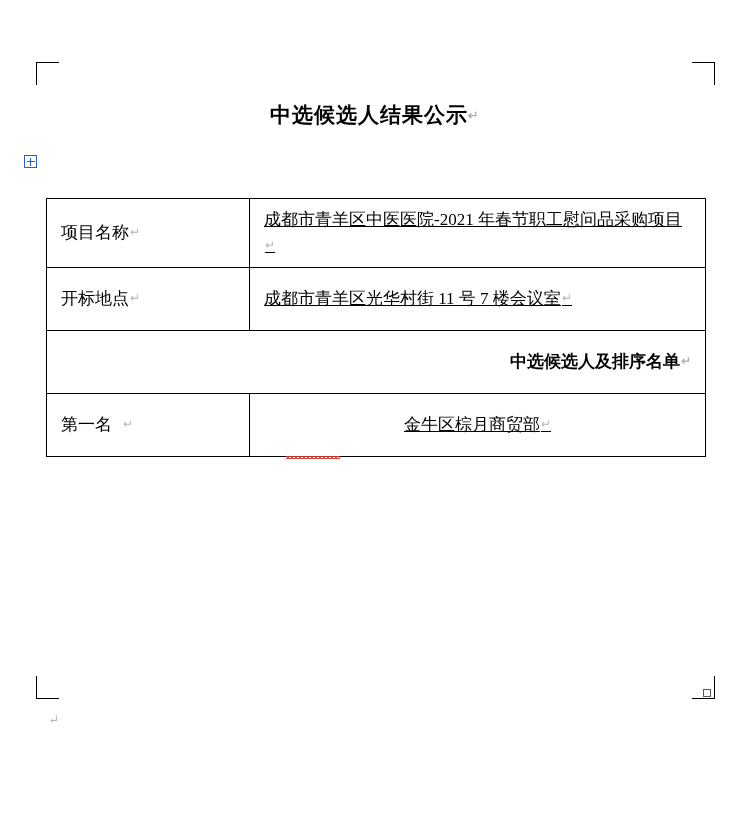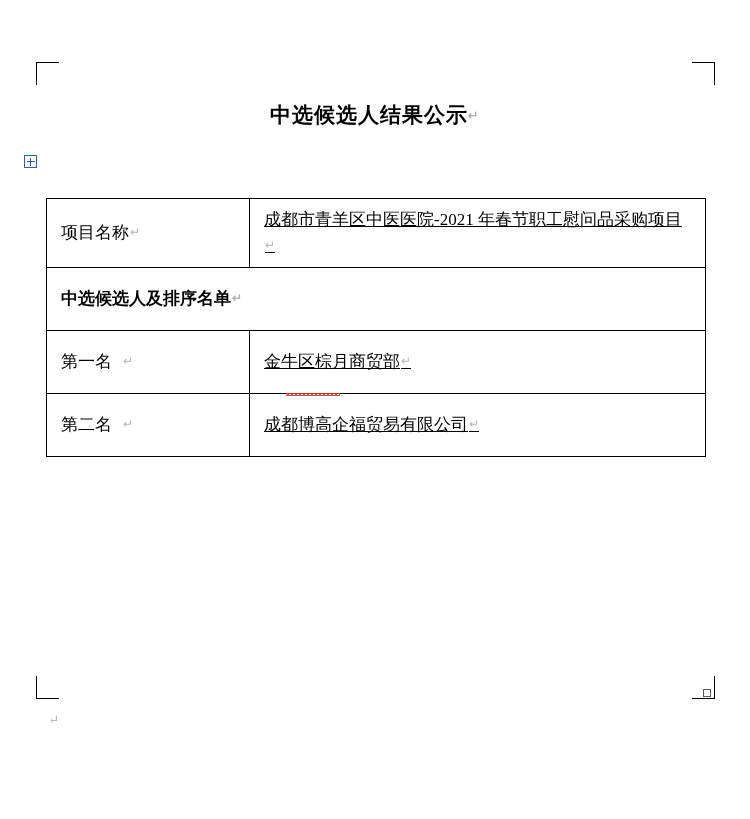--- a/index.html
+++ b/index.html
@@ -101,38 +101,39 @@
     height: 62px;
   }
   td.value-cell {
     height: 62px;
     text-decoration: underline;
   }
   td.tall {
     height: 68px;
   }
   td.section-cell {
-    text-align: left;
+    text-align: right;
     font-family: "Liberation Sans", "DejaVu Sans", sans-serif;
     font-weight: bold;
     font-size: 19px;
     height: 62px;
   }
   .pilcrow {
     color: #b5b5b5;
     font-size: 12px;
     font-family: "Liberation Serif", serif;
     vertical-align: 2px;
     margin-left: 1px;
   }
   .label-gap { display: inline-block; width: 10px; }
 
   
   .squiggle {
     position: relative;
+    text-align: center;
   }
   .squiggle::after {
     content: "";
     position: absolute;
     left: 36px;
     right: auto;
     width: 54px;
     bottom: -3px;
     height: 3px;
     background-image:
@@ -179,29 +180,29 @@
 
   <div class="table-handle"></div>
 
   <table class="doc-table">
     <tbody>
       <tr>
         <td class="label-cell tall"><span>项目名称</span><span class="pilcrow">↵</span></td>
         <td class="value-cell tall"><span>成都市青羊区中医医院-2021 年春节职工慰问品采购项目</span><span class="pilcrow">↵</span></td>
       </tr>
       <tr>
+        <td class="label-cell"><span>开标地点</span><span class="pilcrow">↵</span></td>
+        <td class="value-cell"><span>成都市青羊区光华村街 11 号 7 楼会议室</span><span class="pilcrow">↵</span></td>
+      </tr>
+      <tr>
         <td class="section-cell" colspan="2"><span>中选候选人及排序名单</span><span class="pilcrow">↵</span></td>
       </tr>
       <tr>
         <td class="label-cell"><span>第一名</span><span class="label-gap"></span><span class="pilcrow">↵</span></td>
         <td class="value-cell squiggle"><span>金牛区棕月商贸部</span><span class="pilcrow">↵</span></td>
       </tr>
-      <tr>
-        <td class="label-cell"><span>第二名</span><span class="label-gap"></span><span class="pilcrow">↵</span></td>
-        <td class="value-cell"><span>成都博高企福贸易有限公司</span><span class="pilcrow">↵</span></td>
-      </tr>
     </tbody>
   </table>
 
   <div class="resize-handle"></div>
   <div class="after-mark">↵</div>
 
 </div>
 
 </body></html>

